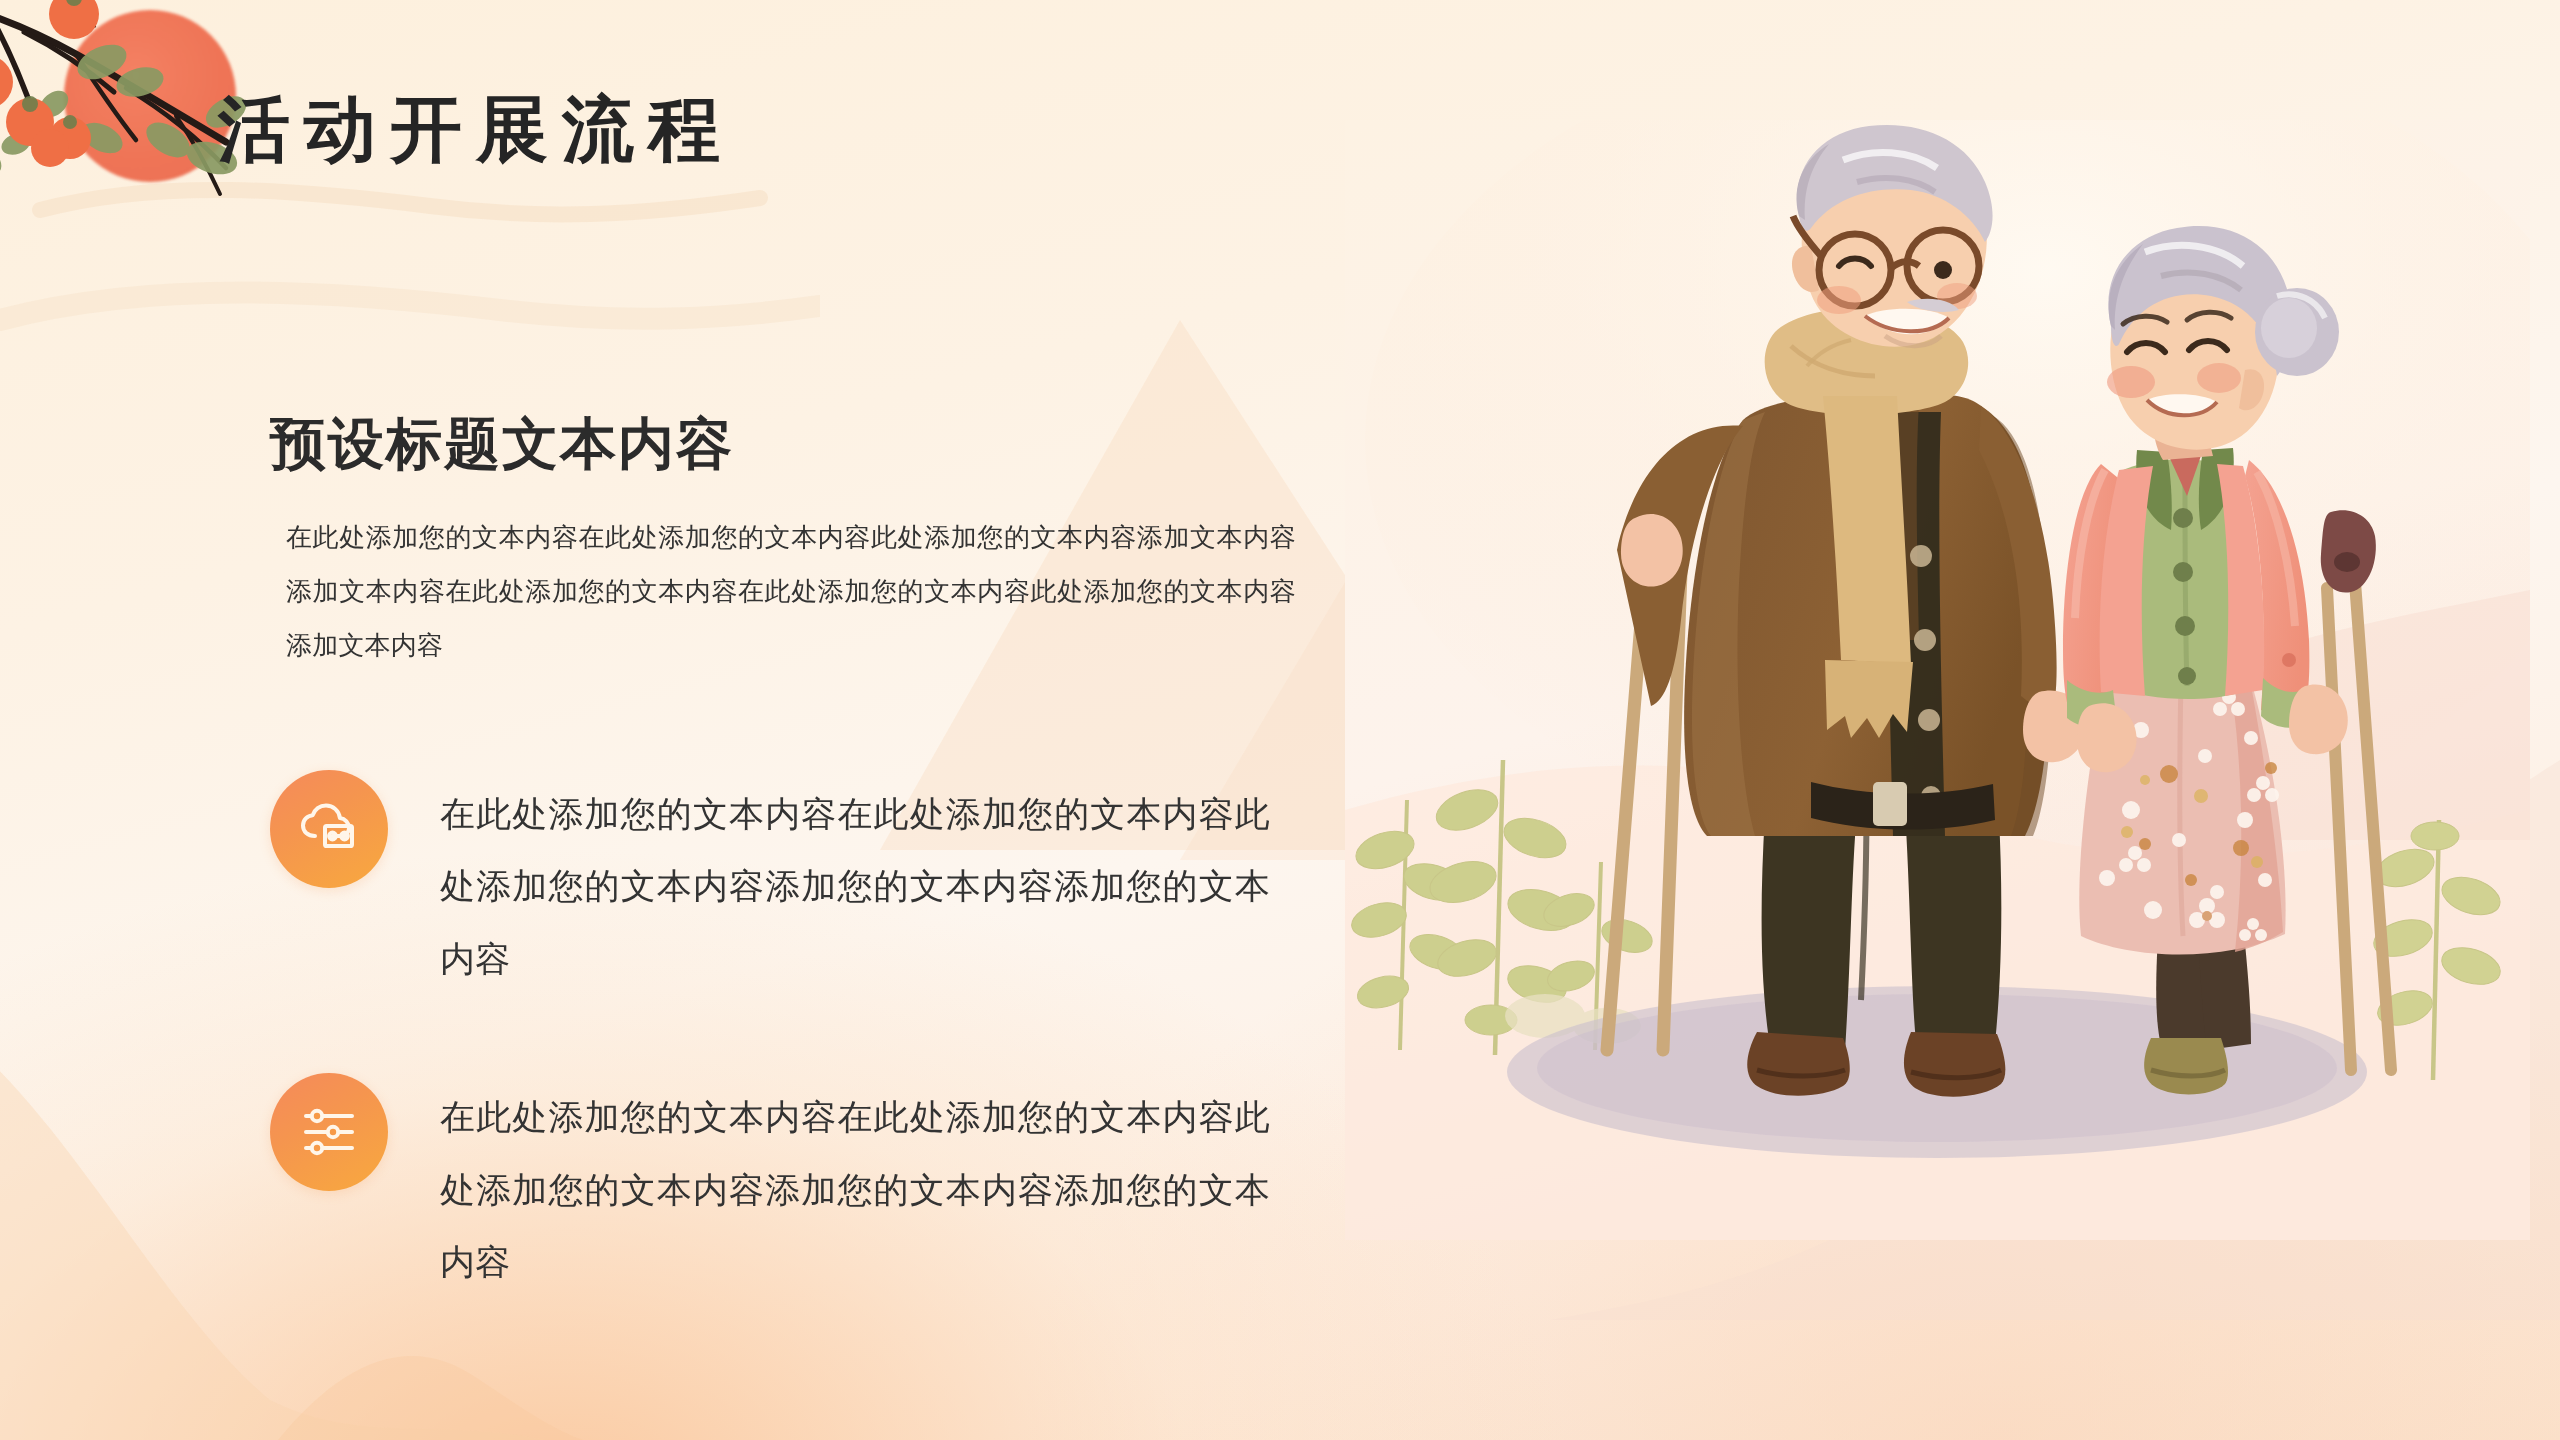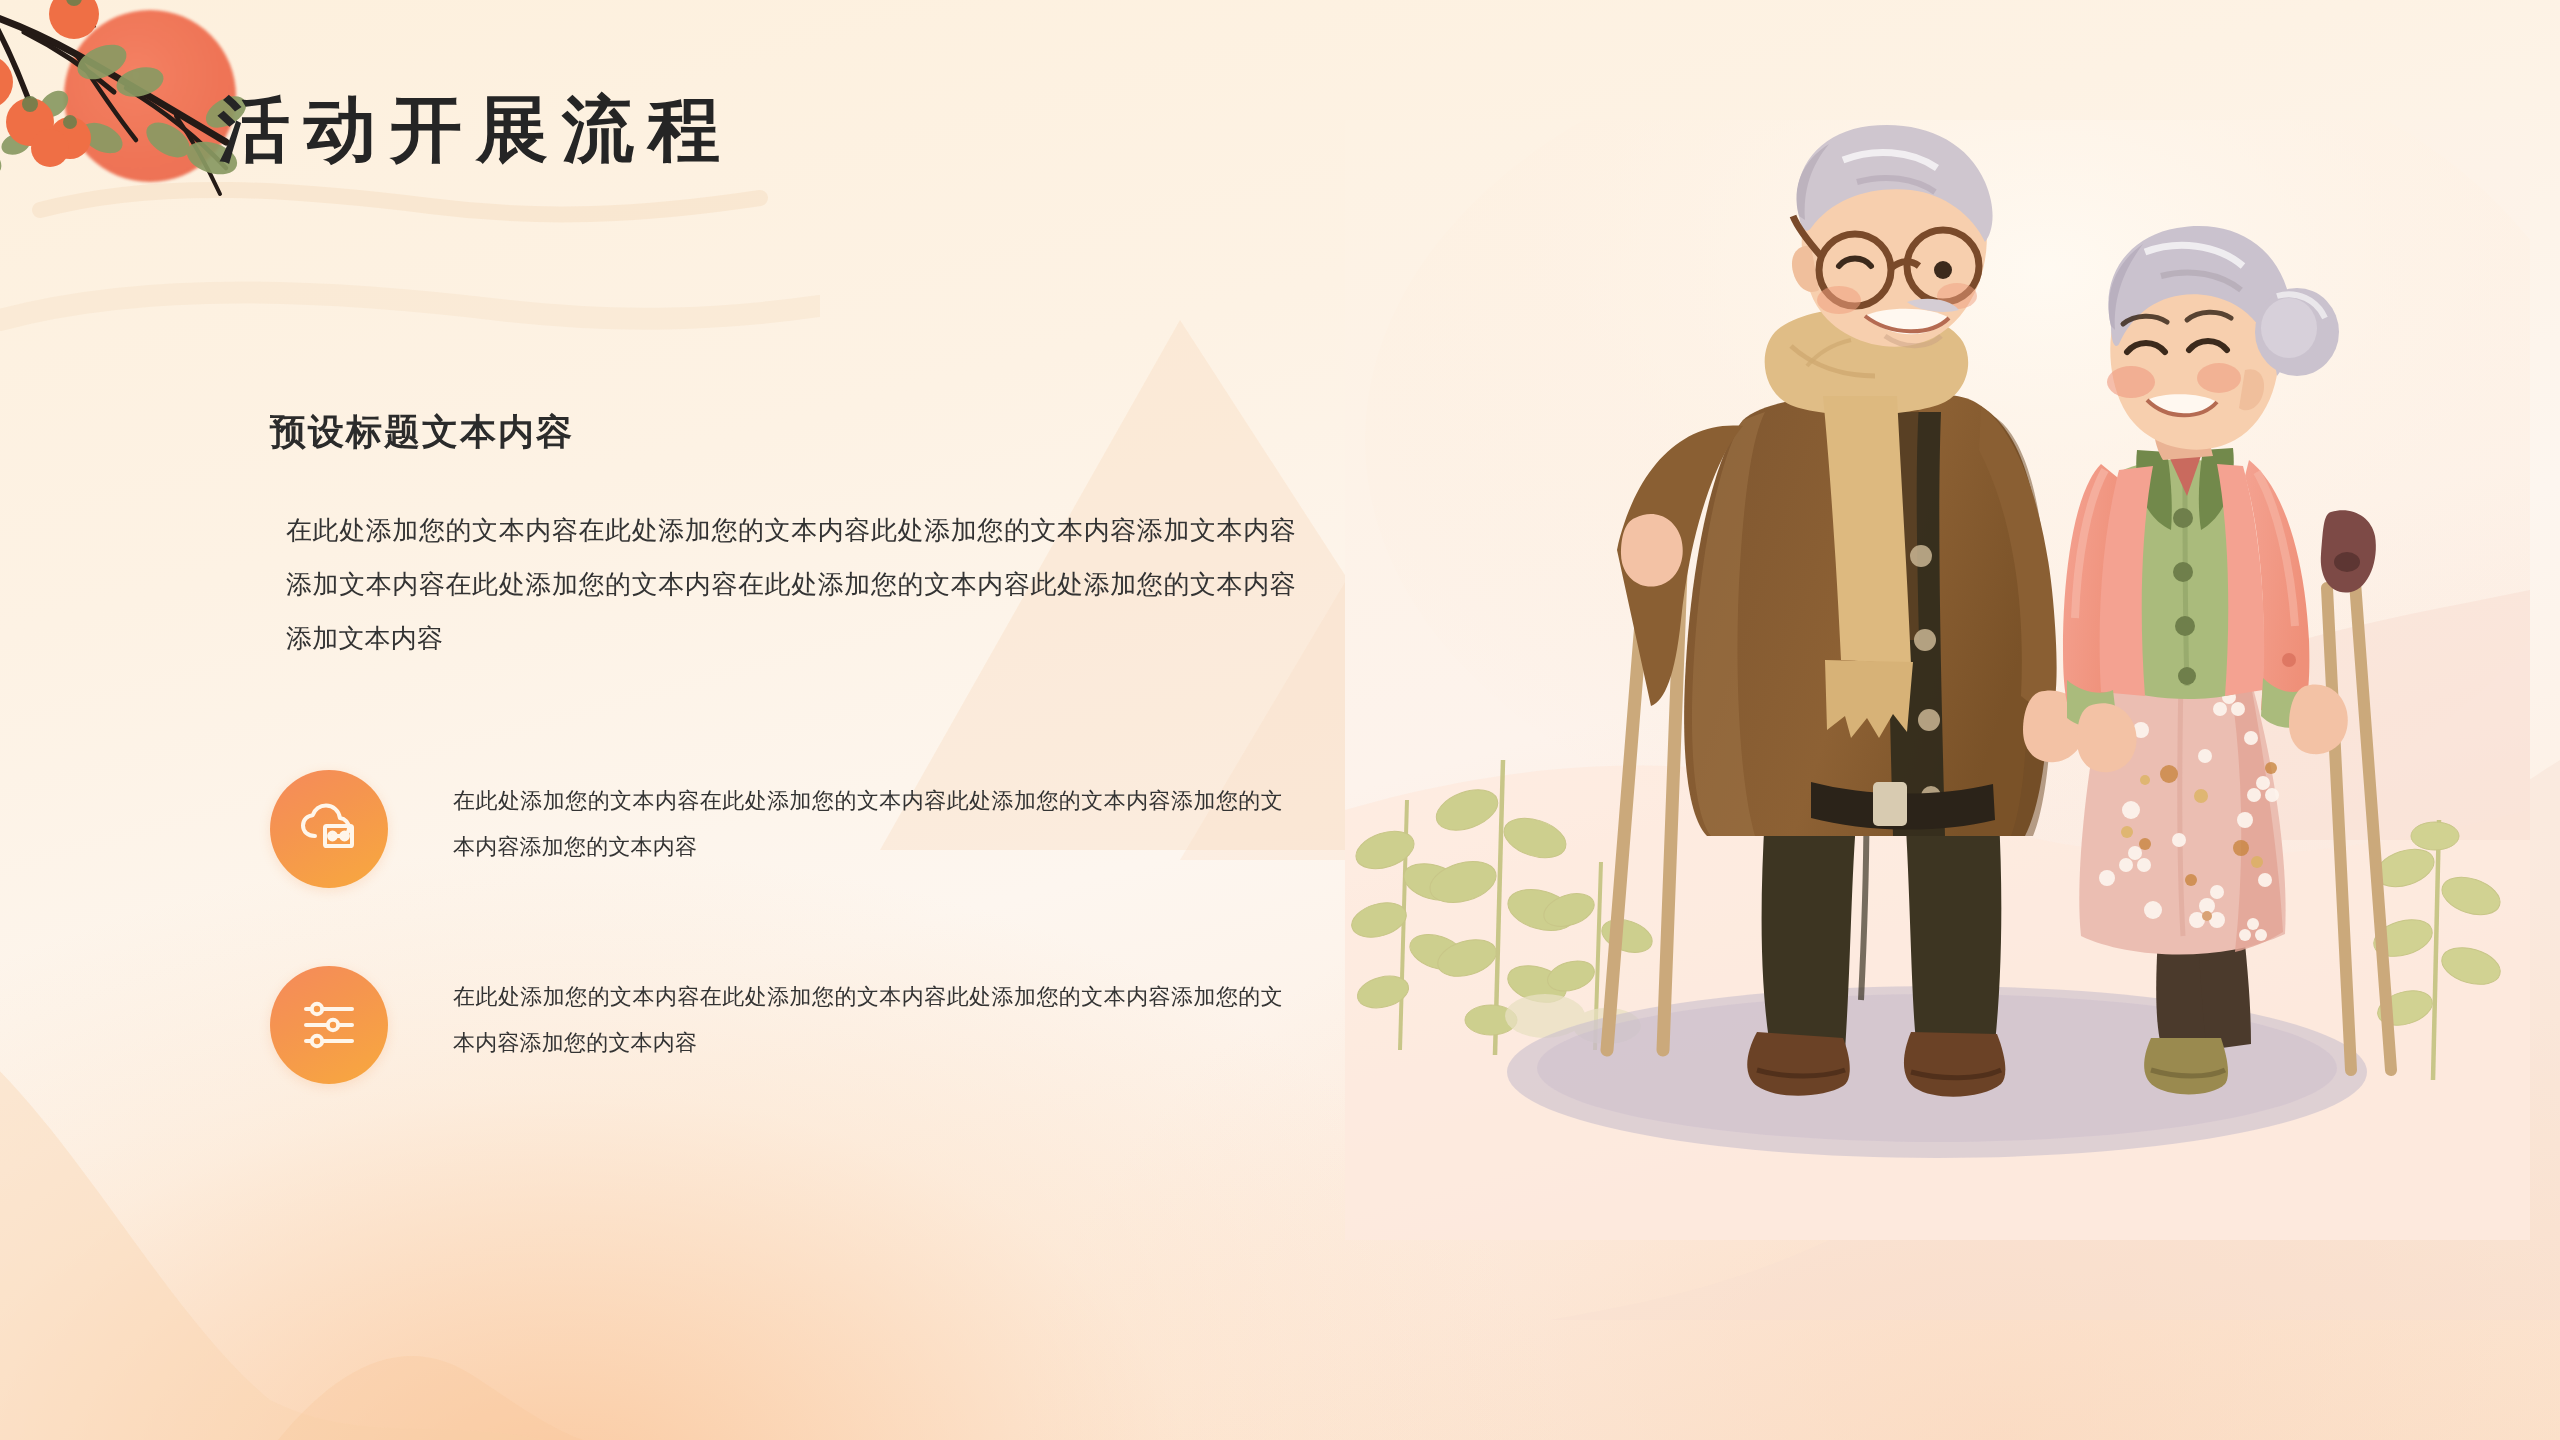--- a/index.html
+++ b/index.html
@@ -35,41 +35,41 @@
   .title{
     position:absolute;left:218px;top:36px;
     font-size:72px;font-weight:700;color:#252525;
     letter-spacing:14px;line-height:1.25;white-space:nowrap;
     font-family:"Liberation Sans","DejaVu Sans",sans-serif;
   }
 
   
   .content{position:absolute;left:270px;top:410px;width:1030px;}
   .sub-title{
-    font-size:36px;font-weight:700;color:#2b2b2b;letter-spacing:2px;
-    margin:0 0 51px 0;line-height:1.2;
+    font-size:56px;font-weight:700;color:#2b2b2b;letter-spacing:2px;
+    margin:0 0 34px 0;line-height:1.2;
   }
   .para{
     font-size:26px;color:#333333;line-height:2.07;margin:16px;
     letter-spacing:.2px;width:1010px;text-align:justify;
   }
 
   .bullets{position:absolute;left:270px;top:770px;width:1060px;}
   .bullet{display:flex;align-items:flex-start;margin-bottom:78px;}
   .bullet:last-child{margin-bottom:0;}
   .badge{
     flex:0 0 auto;width:118px;height:118px;border-radius:50%;
     background:linear-gradient(150deg,#f58a5b 0%,#f5954f 40%,#f8a93e 100%);
     display:flex;align-items:center;justify-content:center;
     box-shadow:0 3px 12px rgba(243,150,80,.20);
   }
   .badge svg{display:block;}
   .bullet-text{
-    margin-left:65px;padding-top:8px;
-    font-size:22px;color:#333333;line-height:2.07;letter-spacing:.2px;
+    margin-left:52px;padding-top:8px;
+    font-size:35px;color:#333333;line-height:2.07;letter-spacing:.2px;
     width:830px;text-align:justify;
   }
 
   
   .illus{
     position:absolute;left:1345px;top:120px;width:1185px;height:1120px;
     overflow:hidden;
   }
   .illus svg{display:block;width:100%;height:100%;}
 </style>

